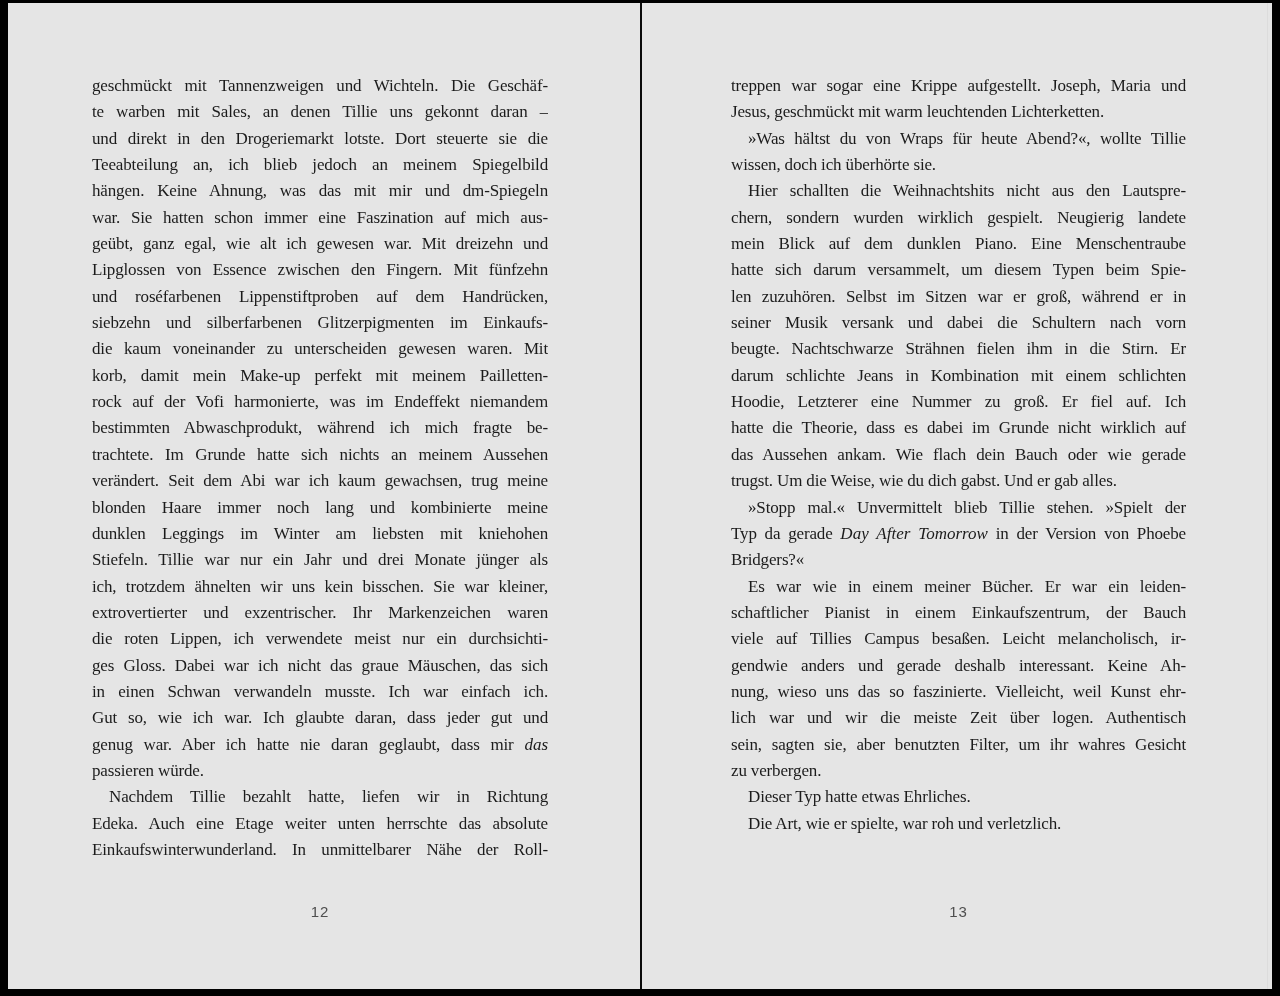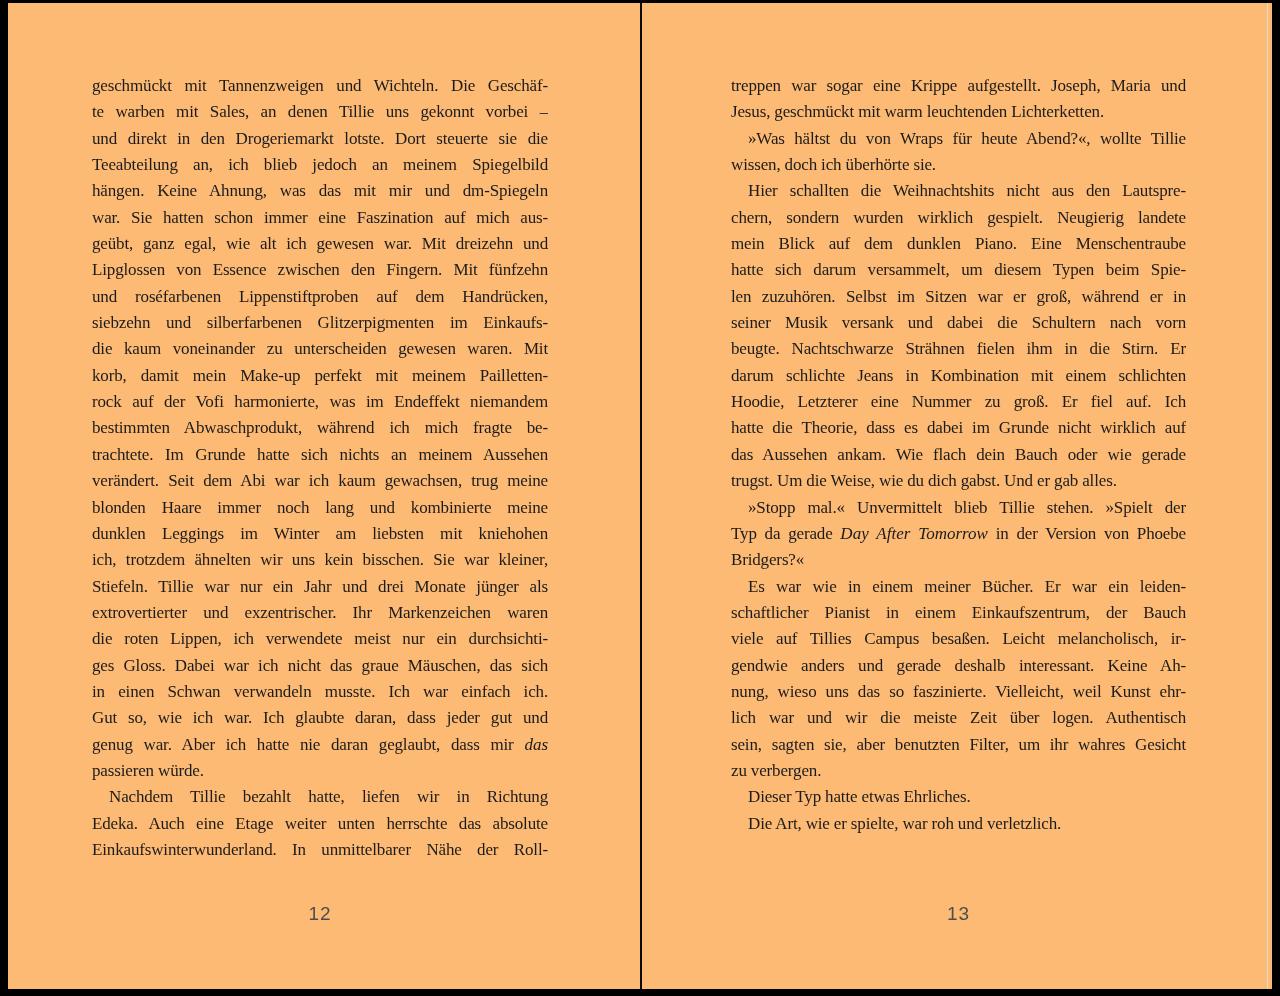--- a/index.html
+++ b/index.html
@@ -6,21 +6,21 @@
   body {
     width: 1280px; height: 996px;
     background: #000000;
     position: relative;
     overflow: hidden;
     font-family: "Liberation Serif", "DejaVu Serif", serif;
   }
   .spread {
     position: absolute;
     left: 8px; right: 8px; top: 3px; bottom: 7px;
-    background: #fdba74;
+    background: #e5e5e5;
   }
   .gutter {
     position: absolute;
     left: 632px; top: 0; bottom: 0;
     width: 2px;
     background: #0b0b0b;
   }
   .page-edge-shadow {
     position: absolute;
     right: 4px; top: 0; bottom: 0;
@@ -51,54 +51,54 @@
     hyphens: none;
   }
   .line.jst { text-align-last: justify; }
   .line.ind { text-indent: 17px; }
   .line em { font-style: italic; letter-spacing: 0; }
   .pagenum {
     position: absolute;
     top: 900px;
     text-align: center;
     font-family: "Liberation Sans", "DejaVu Sans", sans-serif;
-    font-size: 19px;
+    font-size: 15px;
     letter-spacing: 1px;
     color: #4e4e4e;
   }
   .page.left  .pagenum { left: 84px; width: 456px; }
   .page.right .pagenum { left: 89px; width: 455px; }
 </style>
 </head>
 <body>
 
 <div class="spread">
 
   <section class="page left">
     <div class="column">
         <div class="line jst">geschmückt mit Tannenzweigen und Wichteln. Die Geschäf-</div>
-        <div class="line jst">te warben mit Sales, an denen Tillie uns gekonnt vorbei –</div>
+        <div class="line jst">te warben mit Sales, an denen Tillie uns gekonnt daran –</div>
         <div class="line jst">und direkt in den Drogeriemarkt lotste. Dort steuerte sie die</div>
         <div class="line jst">Teeabteilung an, ich blieb jedoch an meinem Spiegelbild</div>
         <div class="line jst">hängen. Keine Ahnung, was das mit mir und dm-Spiegeln</div>
         <div class="line jst">war. Sie hatten schon immer eine Faszination auf mich aus-</div>
         <div class="line jst">geübt, ganz egal, wie alt ich gewesen war. Mit dreizehn und</div>
         <div class="line jst">Lipglossen von Essence zwischen den Fingern. Mit fünfzehn</div>
         <div class="line jst">und roséfarbenen Lippenstiftproben auf dem Handrücken,</div>
         <div class="line jst">siebzehn und silberfarbenen Glitzerpigmenten im Einkaufs-</div>
         <div class="line jst">die kaum voneinander zu unterscheiden gewesen waren. Mit</div>
         <div class="line jst">korb, damit mein Make-up perfekt mit meinem Pailletten-</div>
         <div class="line jst">rock auf der Vofi harmonierte, was im Endeffekt niemandem</div>
         <div class="line jst">bestimmten Abwaschprodukt, während ich mich fragte be-</div>
         <div class="line jst">trachtete. Im Grunde hatte sich nichts an meinem Aussehen</div>
         <div class="line jst">verändert. Seit dem Abi war ich kaum gewachsen, trug meine</div>
         <div class="line jst">blonden Haare immer noch lang und kombinierte meine</div>
         <div class="line jst">dunklen Leggings im Winter am liebsten mit kniehohen</div>
+        <div class="line jst">Stiefeln. Tillie war nur ein Jahr und drei Monate jünger als</div>
         <div class="line jst">ich, trotzdem ähnelten wir uns kein bisschen. Sie war kleiner,</div>
-        <div class="line jst">Stiefeln. Tillie war nur ein Jahr und drei Monate jünger als</div>
         <div class="line jst">extrovertierter und exzentrischer. Ihr Markenzeichen waren</div>
         <div class="line jst">die roten Lippen, ich verwendete meist nur ein durchsichti-</div>
         <div class="line jst">ges Gloss. Dabei war ich nicht das graue Mäuschen, das sich</div>
         <div class="line jst">in einen Schwan verwandeln musste. Ich war einfach ich.</div>
         <div class="line jst">Gut so, wie ich war. Ich glaubte daran, dass jeder gut und</div>
         <div class="line jst">genug war. Aber ich hatte nie daran geglaubt, dass mir <em>das</em></div>
         <div class="line">passieren würde.</div>
         <div class="line jst ind">Nachdem Tillie bezahlt hatte, liefen wir in Richtung</div>
         <div class="line jst">Edeka. Auch eine Etage weiter unten herrschte das absolute</div>
         <div class="line jst">Einkaufswinterwunderland. In unmittelbarer Nähe der Roll-</div>

